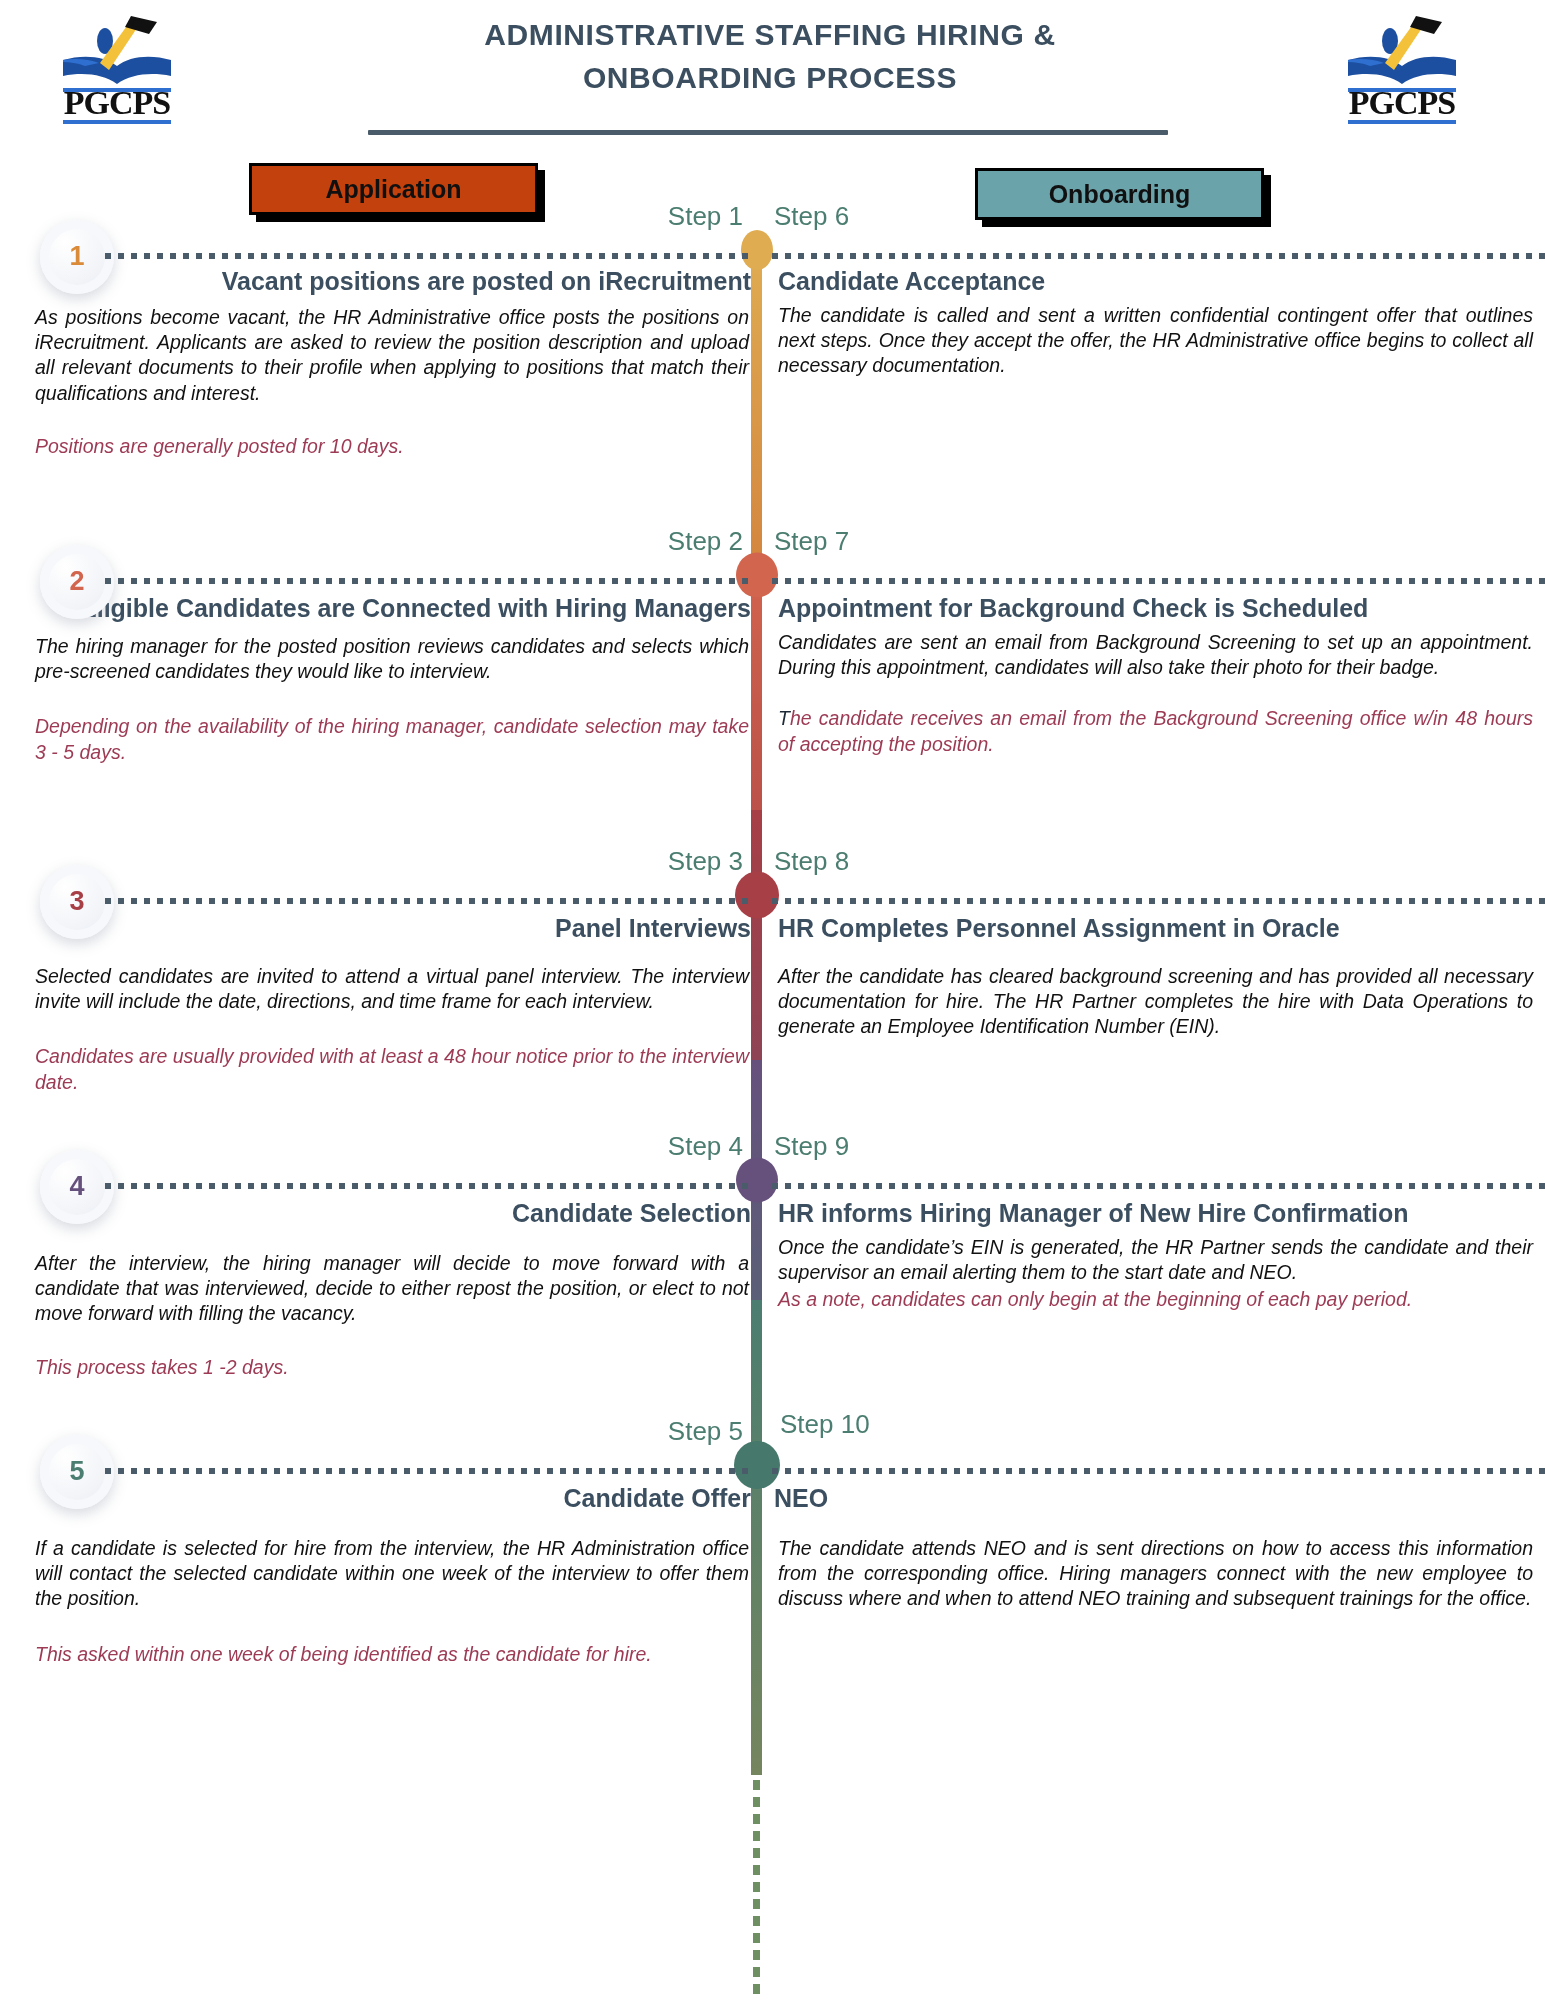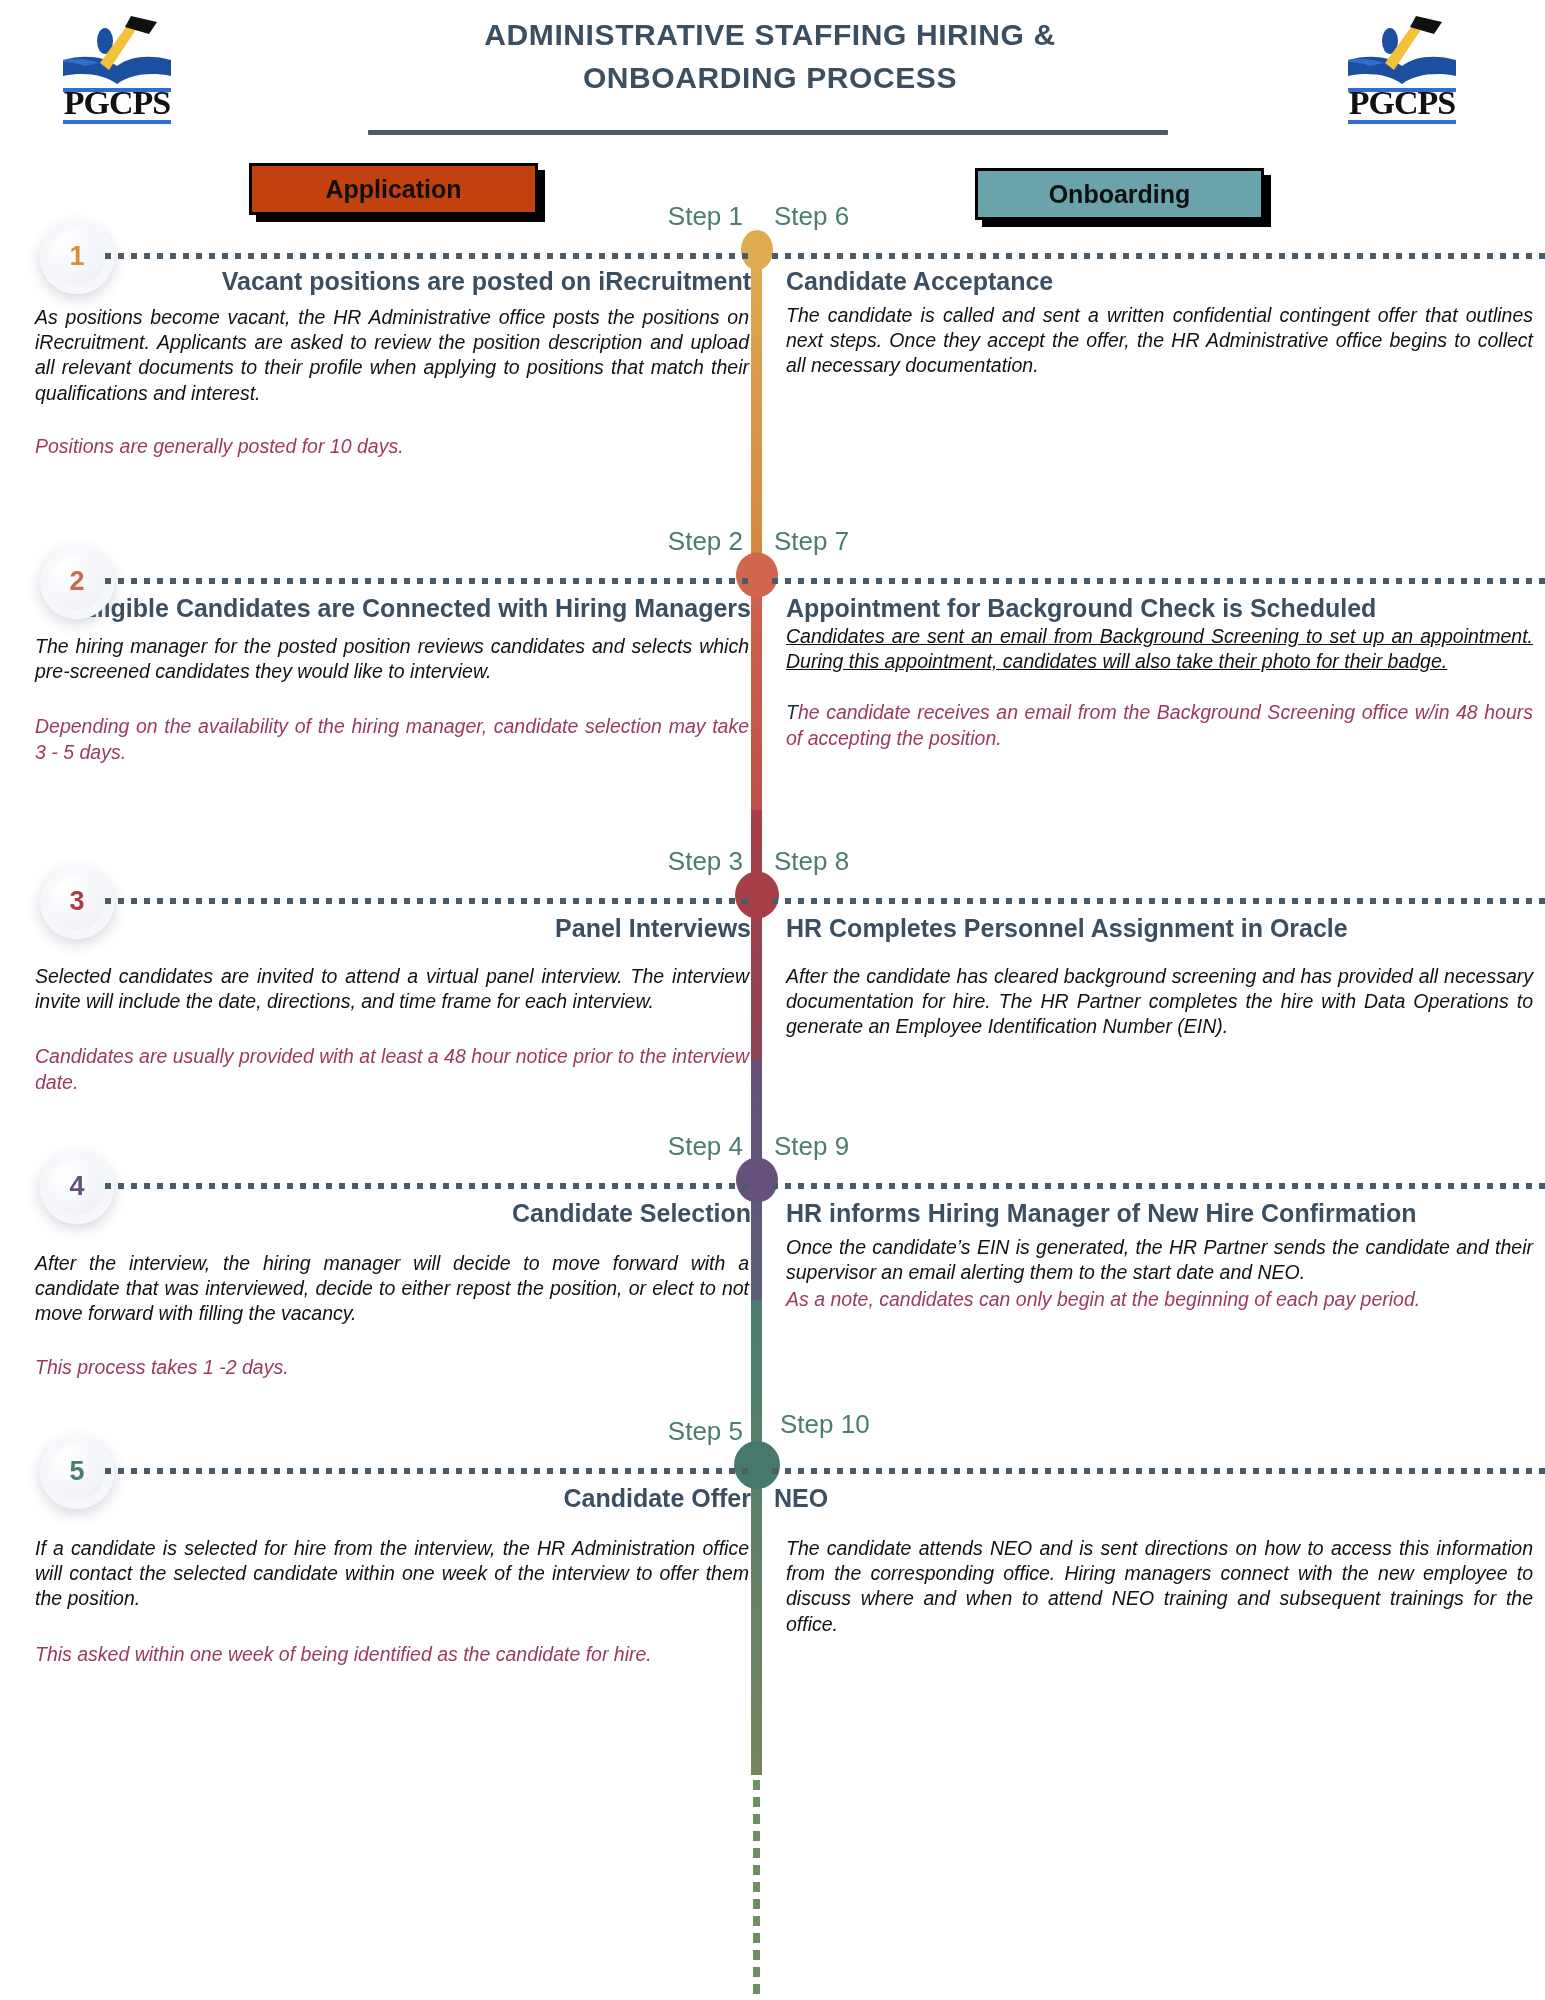--- a/index.html
+++ b/index.html
@@ -101,21 +101,21 @@
   .body{
     font-size:19.5px;font-style:italic;color:#111;
     line-height:1.30;text-align:justify;margin:0;
   }
   .note{
     font-size:19.5px;font-style:italic;color:#9d3b55;
     line-height:1.30;text-align:justify;margin:0;
   }
   .note .lead{color:#1b2a36;}
   .pad-l{padding-left:35px;padding-right:2px;}
-  .pad-r{padding-left:24px;padding-right:12px;}
+  .pad-r{padding-left:16px;padding-right:12px;}
 </style>
 </head>
 <body>
 
 <div id="header">
 
   <div class="logo left">
     <svg viewBox="0 0 170 120" xmlns="http://www.w3.org/2000/svg">
       <path d="M18 52 C38 46 60 48 72 58 L72 76 C58 66 38 64 18 68 Z" fill="#1d4fa0"></path>
       <path d="M126 52 C106 46 84 48 72 58 L72 76 C86 66 106 64 126 68 Z" fill="#1d4fa0"></path>
@@ -201,21 +201,21 @@
     <div class="head l" style="margin-top:12px;">Eligible Candidates are Connected with Hiring Managers</div>
     <div class="body pad-l" style="margin-top:10px;">The hiring manager for the posted position reviews candidates and selects which pre-screened candidates they would like to interview.</div>
     <div class="note pad-l" style="margin-top:30px;">Depending on the availability of the hiring manager, candidate selection may take 3 - 5 days.</div>
   </div>
 
   <div class="side right">
 
     <div class="dotline r"></div>
     <div class="steplabel r">Step 7</div>
     <div class="head pad-r" style="margin-top:12px;">Appointment for Background Check is Scheduled</div>
-    <div class="body pad-r" style="text-decoration:underline;">Candidates are sent an email from Background Screening to set up an appointment. During this appointment, candidates will also take their photo for their badge.</div>
+    <div class="body pad-r" style="margin-top:6px;">Candidates are sent an email from Background Screening to set up an appointment. During this appointment, candidates will also take their photo for their badge.</div>
     <div class="note pad-r" style="margin-top:26px;"><span class="lead">T</span><span>he candidate receives an email from the Background Screening office w/in 48 hours of accepting the position.</span></div>
   </div>
 </div>
 
 <div class="row" style="top:901px;">
 
   <div class="side left">
     <div class="badge l">
       <span style="color:#a73f46">3</span>
     </div>

